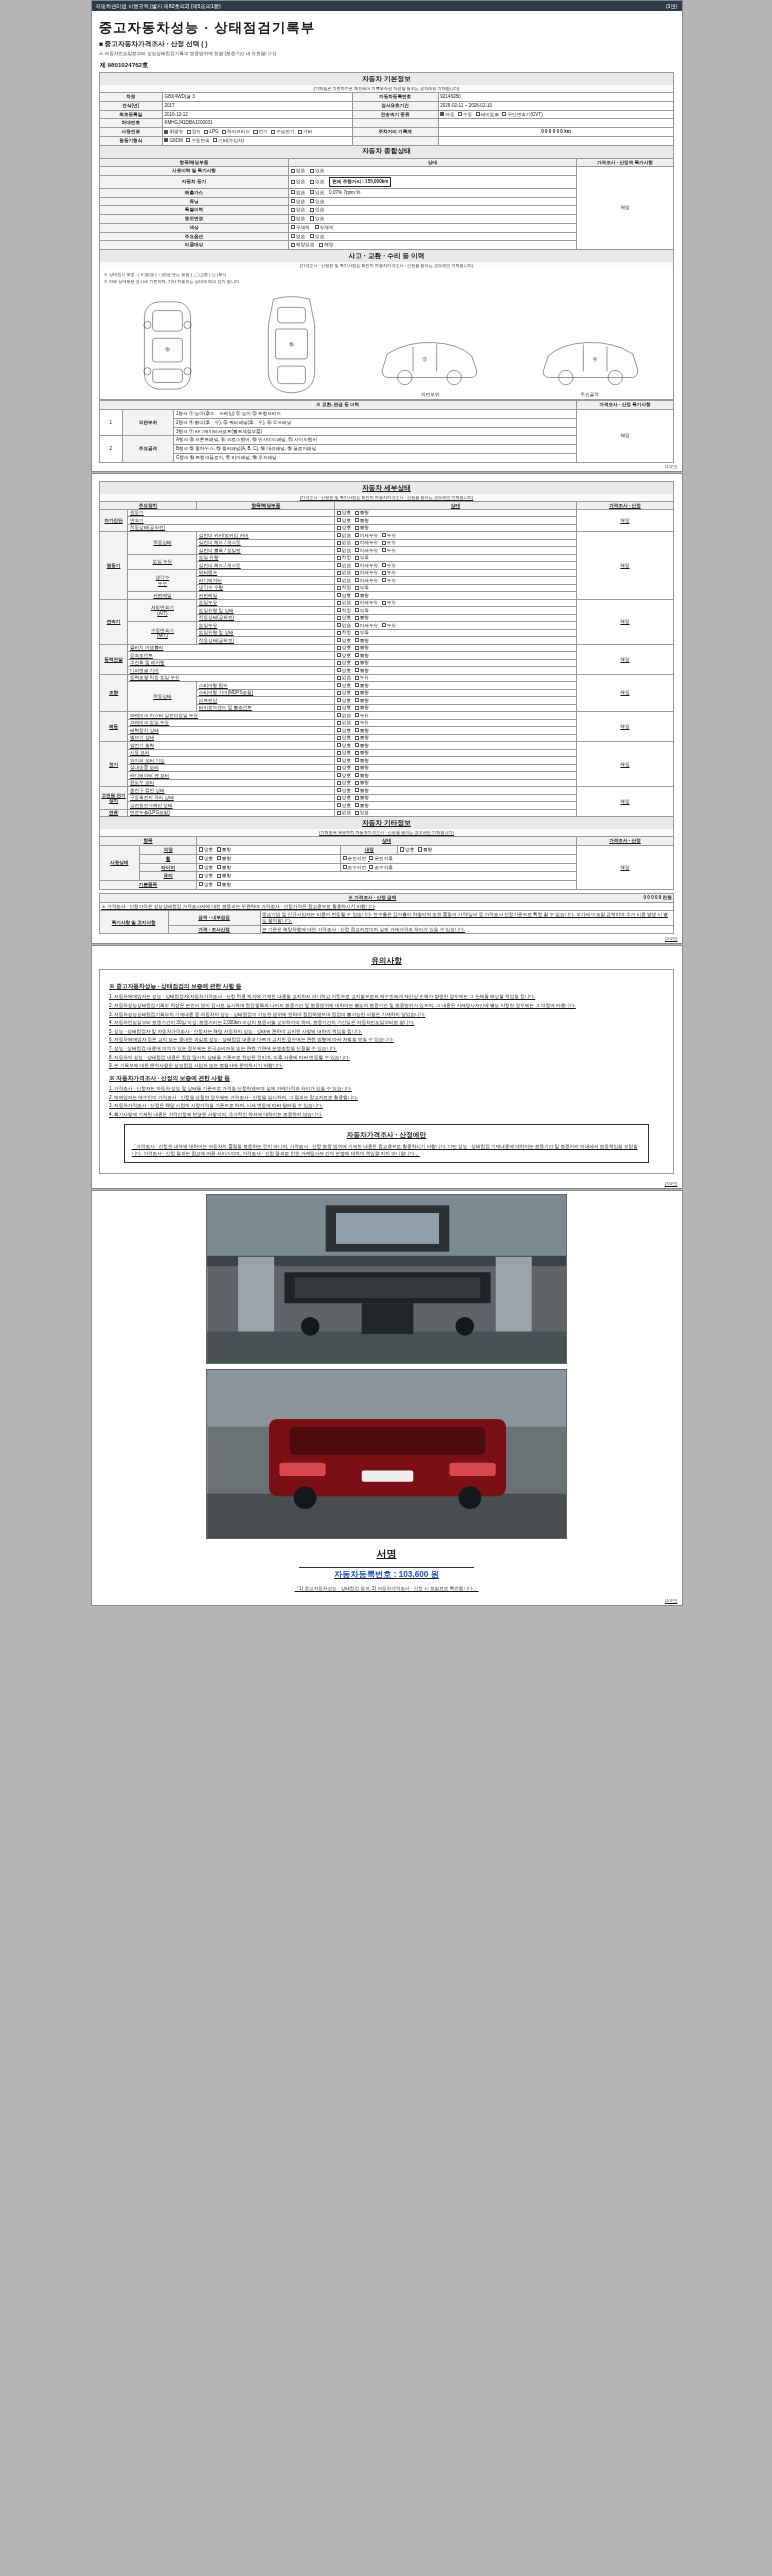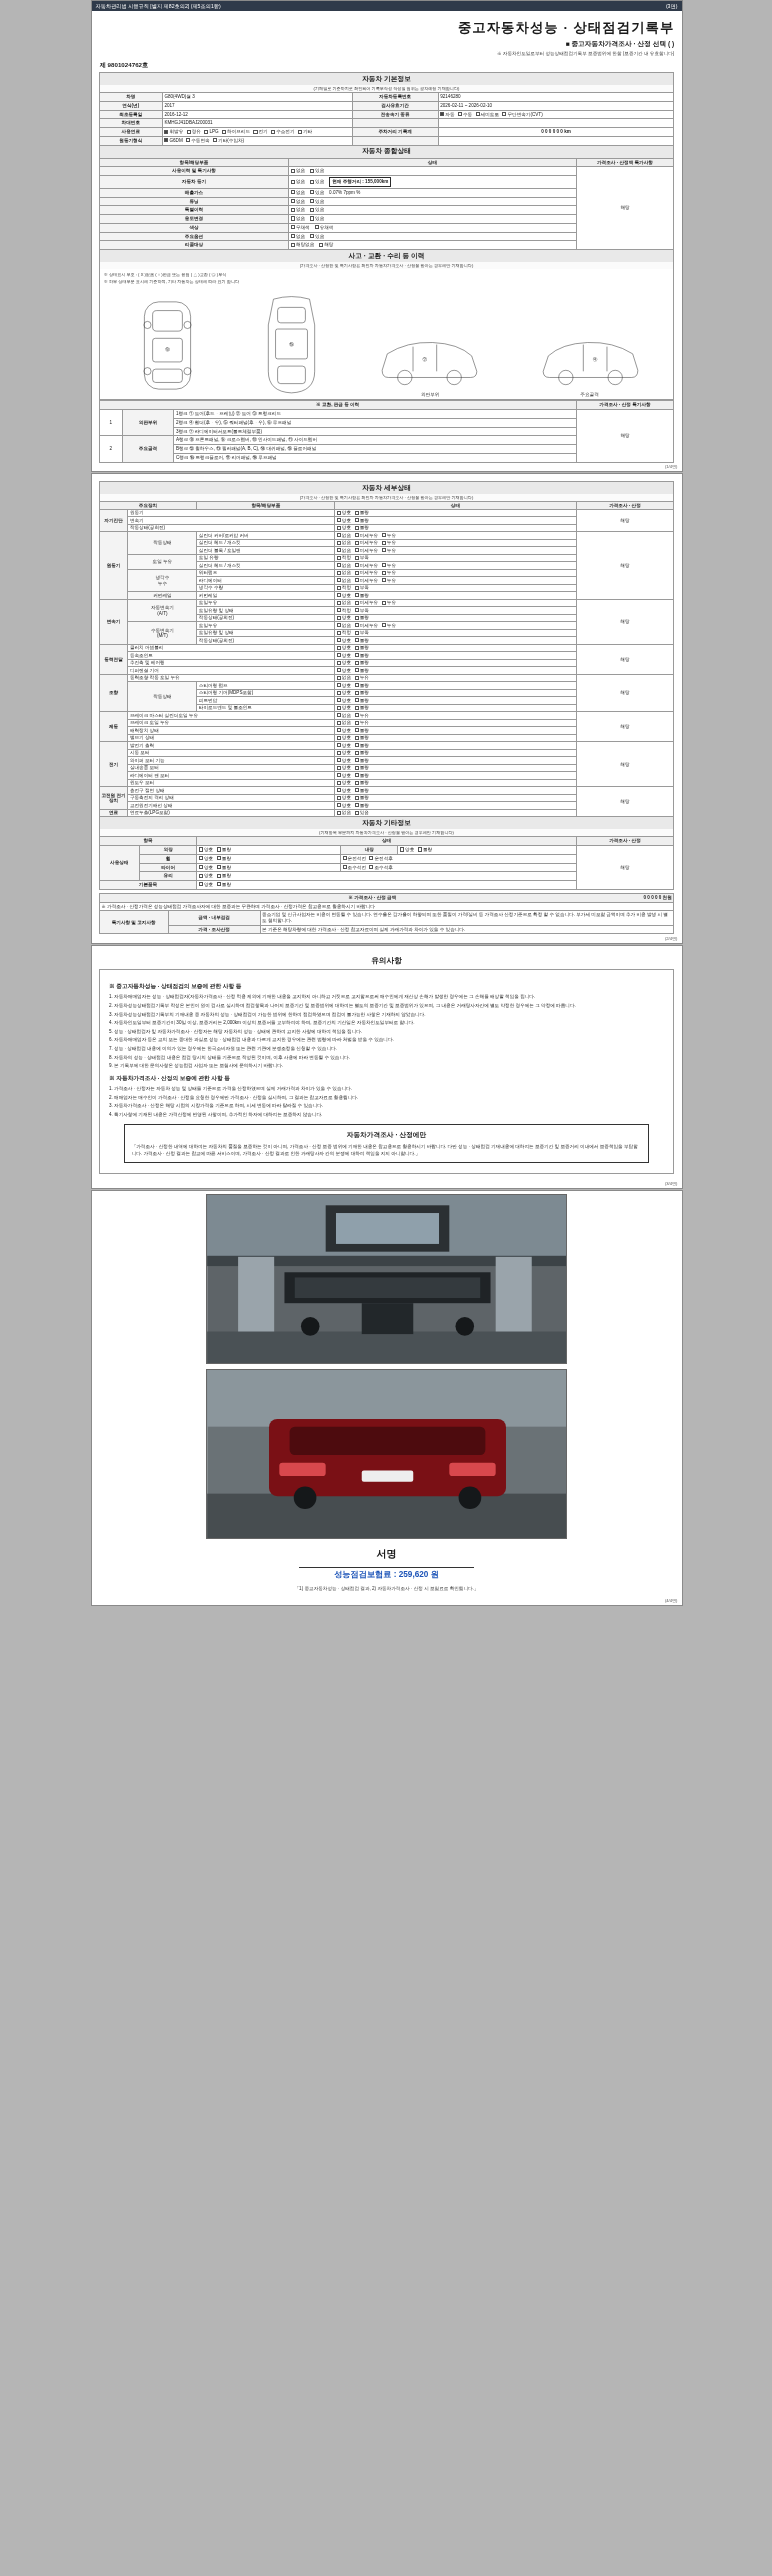--- a/index.html
+++ b/index.html
@@ -10,28 +10,28 @@
     font-family:"Liberation Sans", sans-serif;
     font-size:5.7px; color:#1a1a1a;
   }
   .page {
     width:592px;
     margin:0 auto;
     background:#ffffff;
     border:0.5px solid #8a8a8a;
     position:relative;
   }
-  .page + .page { margin-top:1px; }
+  .page + .page { margin-top:1px;text-decoration:underline; }
   .pg-foot {
     font-size:4.1px; color:#555; text-align:right; padding:1.5px 4.1px 2.1px 0;
   }
   .inner { padding:3.1px 7.2px 0 7.2px; }
 
   
-  .doc-title-box { text-align:right; padding:5.2px 0 2.1px; }
+  .doc-title-box { text-align:left; padding:5.2px 0 2.1px; }
   .doc-title { font-size:13.4px; font-weight:bold; letter-spacing:1px; }
   .doc-sub { font-size:6.7px; font-weight:bold; margin-top:2.6px; }
   .doc-sub-note { font-size:4.6px; color:#333; margin-top:2.1px; }
   .docnum { font-size:6.2px; font-weight:bold; margin:3.1px 0 2.1px 1px; }
 
   
   .secbar {
     background:#e9e9e9; border:0.5px solid #9a9a9a; border-bottom:none;
     text-align:center; font-weight:bold; font-size:6.7px; padding:1.5px 0;
   }
@@ -731,20 +731,20 @@
           <rect x="300" y="195" width="100" height="22" rx="4" fill="#eeeeee"></rect>
           <circle cx="190" cy="248" r="22" fill="#15181a"></circle>
           <circle cx="510" cy="248" r="22" fill="#15181a"></circle>
         </svg>
       </div>
     </div>
 
     <div class="sign-title">서명</div>
     <div class="sig-line"></div>
     <div class="fee">
-      <span>성능점검보험료 :</span>
-      <span>259,620 원</span>
+      <span>자동차등록번호 :</span>
+      <span>103,600 원</span>
     </div>
     <div class="fee-note">「1) 중고자동차성능 · 상태점검 결과,  2) 자동차가격조사 · 산정 시 보험료로 확인됩니다.」</div>
   </div>
   <div class="pg-foot">(4/4면)</div>
 </div>
 
 
 </body></html>

